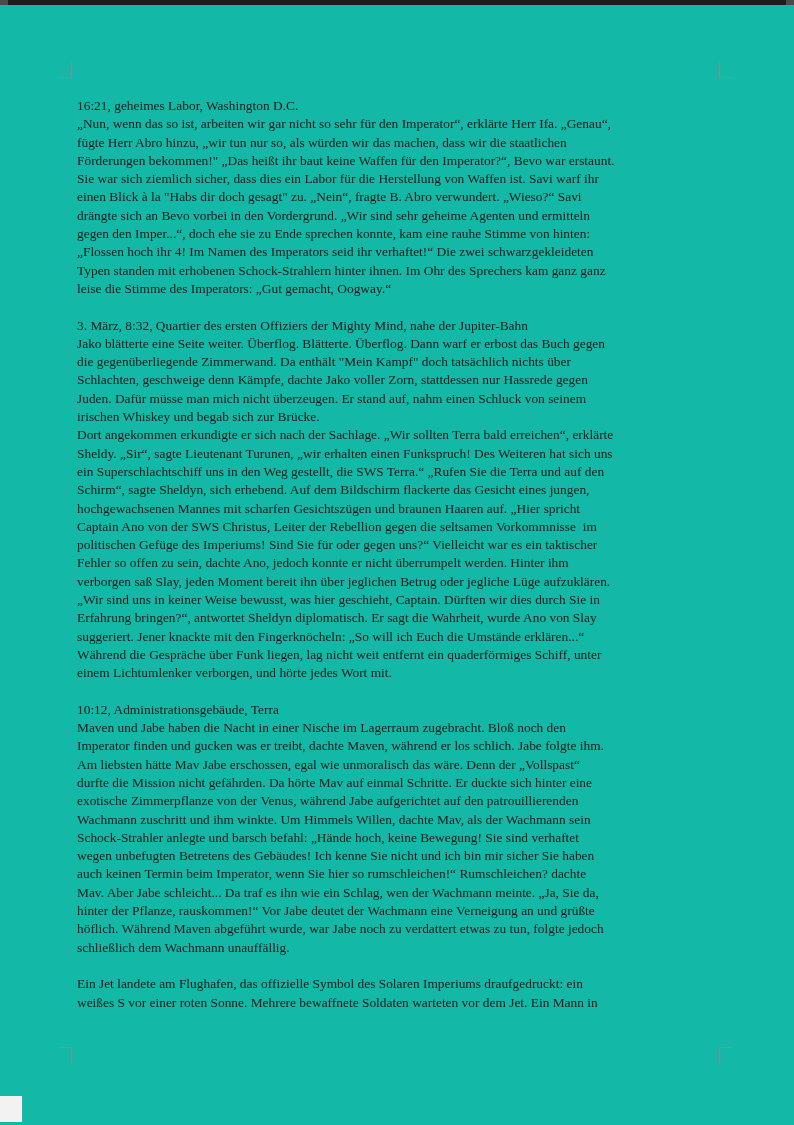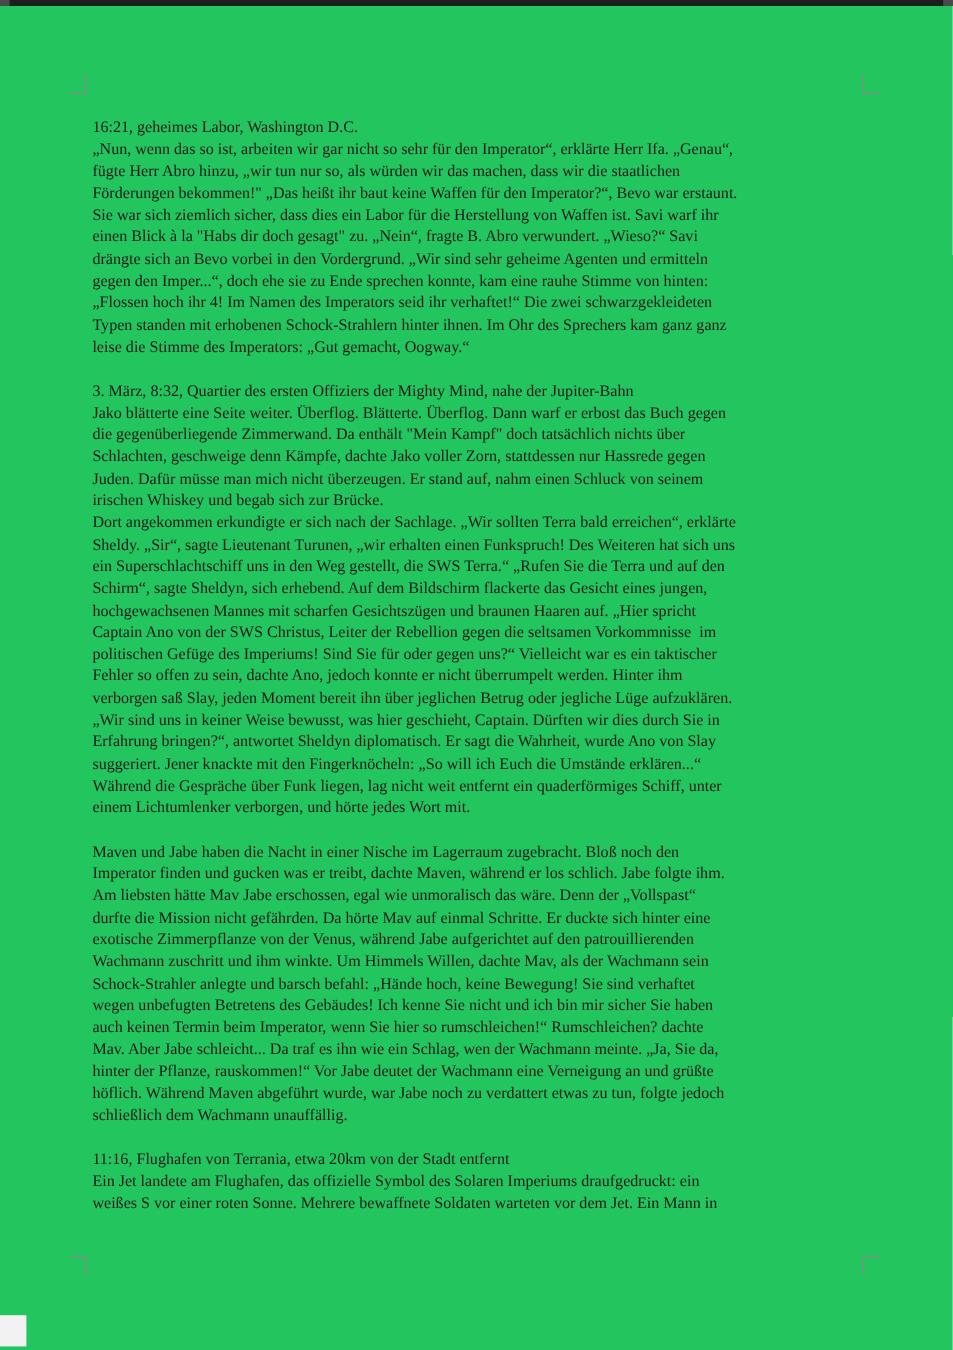--- a/index.html
+++ b/index.html
@@ -8,21 +8,21 @@
     width: 794px;
     height: 1125px;
     background: #ffffff;
     overflow: hidden;
     font-family: "Liberation Serif", "DejaVu Serif", serif;
   }
   .page {
     position: relative;
     width: 794px;
     height: 1125px;
-    background: #22c55e;
+    background: #14b8a6;
   }
   .top-bar {
     position: absolute;
     left: 0; top: 0;
     width: 794px; height: 5px;
     background: #1d1d1d;
   }
   .top-bar .edge-notch {
     position: absolute;
     top: 0;
@@ -109,37 +109,37 @@
 Fehler so offen zu sein, dachte Ano, jedoch konnte er nicht überrumpelt werden. Hinter ihm
 verborgen saß Slay, jeden Moment bereit ihn über jeglichen Betrug oder jegliche Lüge aufzuklären.
 „Wir sind uns in keiner Weise bewusst, was hier geschieht, Captain. Dürften wir dies durch Sie in
 Erfahrung bringen?“, antwortet Sheldyn diplomatisch. Er sagt die Wahrheit, wurde Ano von Slay
 suggeriert. Jener knackte mit den Fingerknöcheln: „So will ich Euch die Umstände erklären...“
 Während die Gespräche über Funk liegen, lag nicht weit entfernt ein quaderförmiges Schiff, unter
 einem Lichtumlenker verborgen, und hörte jedes Wort mit.</div>
     </div>
 
     <div class="section">
+      <div class="section-header">10:12, Administrationsgebäude, Terra</div>
       <div class="section-body">Maven und Jabe haben die Nacht in einer Nische im Lagerraum zugebracht. Bloß noch den
 Imperator finden und gucken was er treibt, dachte Maven, während er los schlich. Jabe folgte ihm.
 Am liebsten hätte Mav Jabe erschossen, egal wie unmoralisch das wäre. Denn der „Vollspast“
 durfte die Mission nicht gefährden. Da hörte Mav auf einmal Schritte. Er duckte sich hinter eine
 exotische Zimmerpflanze von der Venus, während Jabe aufgerichtet auf den patrouillierenden
 Wachmann zuschritt und ihm winkte. Um Himmels Willen, dachte Mav, als der Wachmann sein
 Schock-Strahler anlegte und barsch befahl: „Hände hoch, keine Bewegung! Sie sind verhaftet
 wegen unbefugten Betretens des Gebäudes! Ich kenne Sie nicht und ich bin mir sicher Sie haben
 auch keinen Termin beim Imperator, wenn Sie hier so rumschleichen!“ Rumschleichen? dachte
 Mav. Aber Jabe schleicht... Da traf es ihn wie ein Schlag, wen der Wachmann meinte. „Ja, Sie da,
 hinter der Pflanze, rauskommen!“ Vor Jabe deutet der Wachmann eine Verneigung an und grüßte
 höflich. Während Maven abgeführt wurde, war Jabe noch zu verdattert etwas zu tun, folgte jedoch
 schließlich dem Wachmann unauffällig.</div>
     </div>
 
     <div class="section">
-      <div class="section-header">11:16, Flughafen von Terrania, etwa 20km von der Stadt entfernt</div>
       <div class="section-body">Ein Jet landete am Flughafen, das offizielle Symbol des Solaren Imperiums draufgedruckt: ein
 weißes S vor einer roten Sonne. Mehrere bewaffnete Soldaten warteten vor dem Jet. Ein Mann in</div>
     </div>
 
   </div>
 
   <div class="page-edge-artifact"></div>
 
 </div>
 

